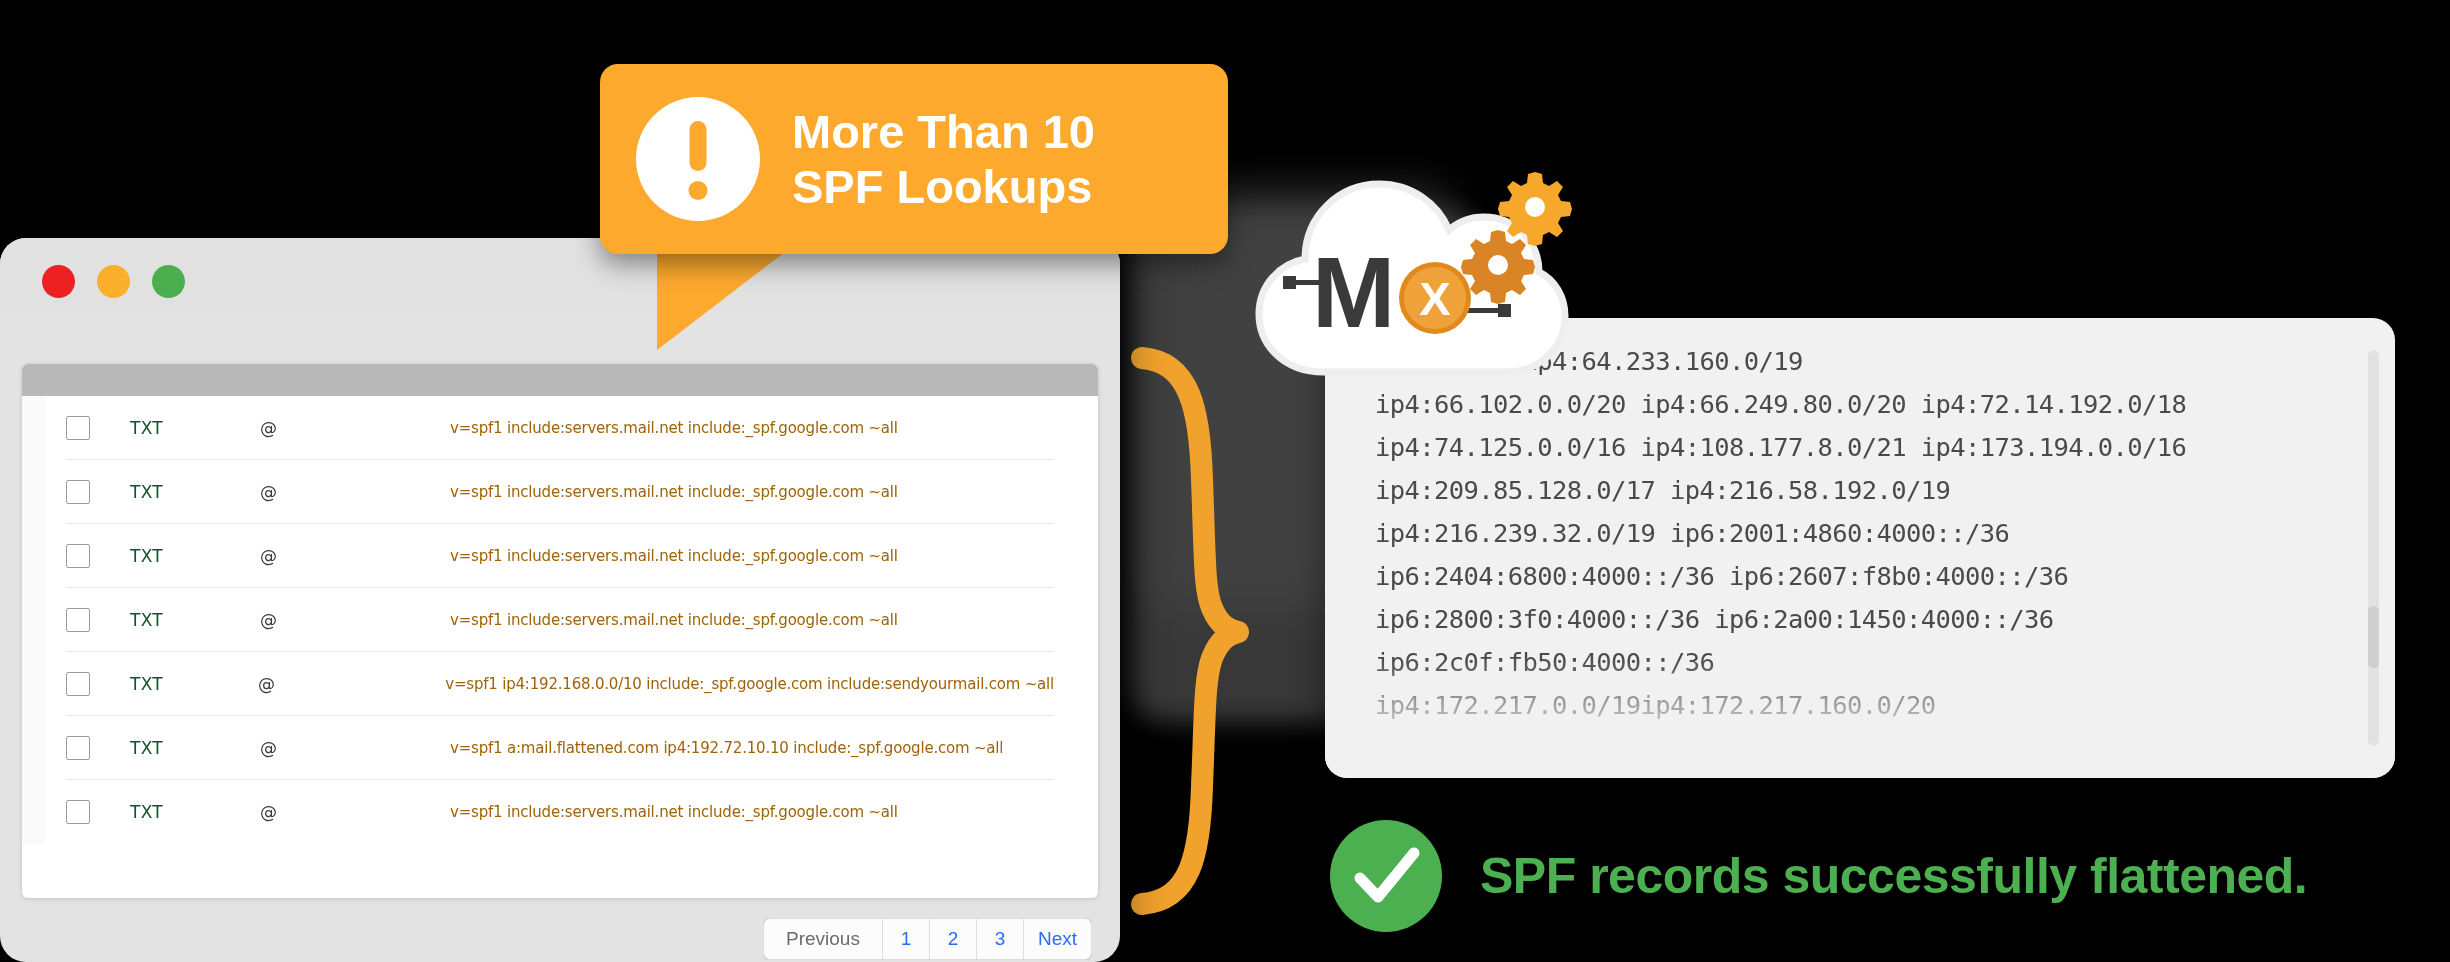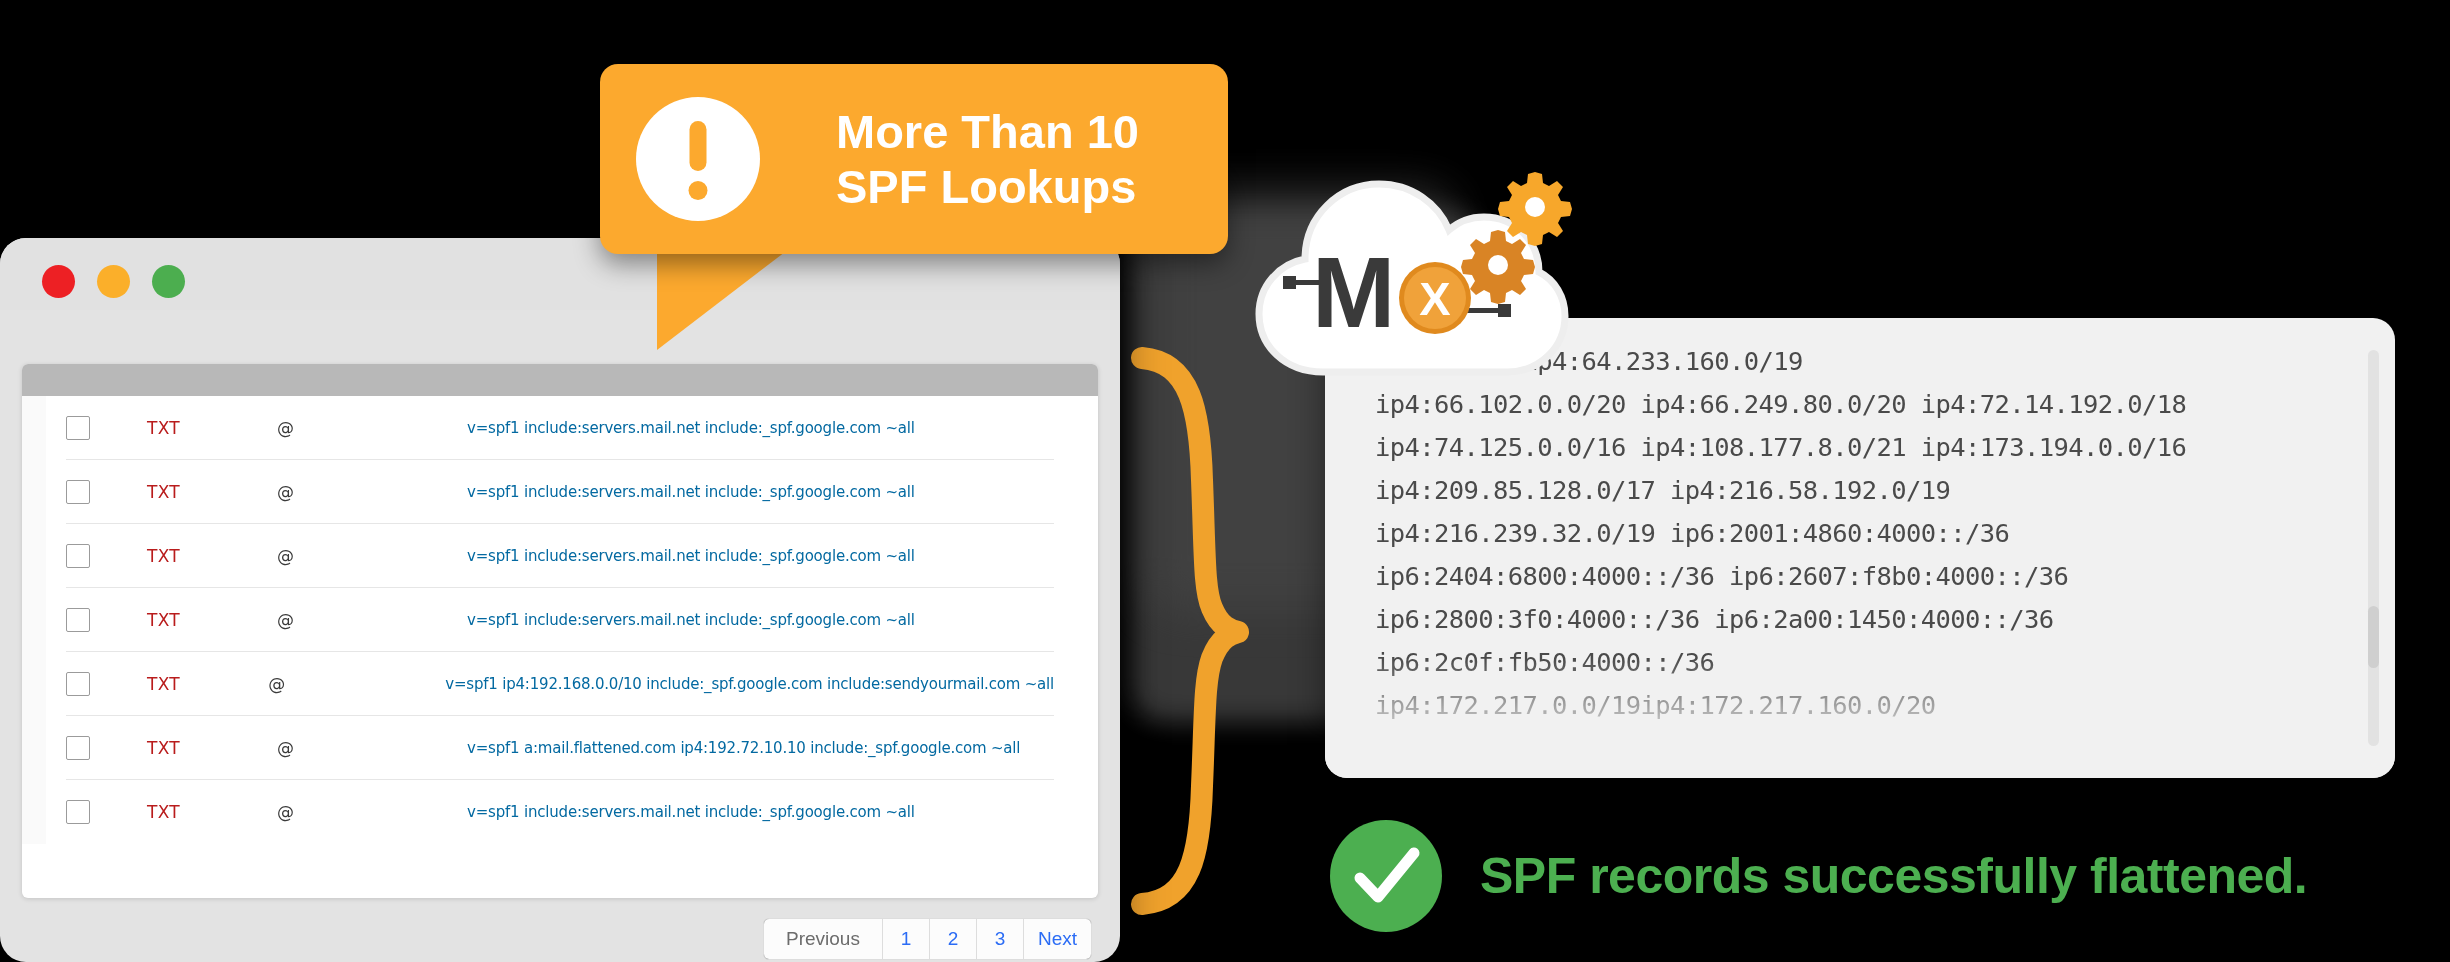--- a/index.html
+++ b/index.html
@@ -110,36 +110,36 @@
   .row.last { border-bottom: none; }
   .cb {
     width: 22px; height: 22px;
     border: 1.6px solid #9b9b9b;
     border-radius: 2px;
     background: #fff;
     flex: 0 0 auto;
   }
   .c-type {
     width: 130px;
-    margin-left: 57px;
+    margin-left: 40px;
     font-size: 17px;
-    color: #b91c1c;
+    color: #14532d;
     letter-spacing: .3px;
     font-family: "DejaVu Sans", sans-serif;
   }
   .c-host {
     width: 190px;
     font-size: 17px;
     color: #3a3a3a;
     font-family: "DejaVu Sans", sans-serif;
   }
   .c-value {
     flex: 1;
     font-size: 15px;
-    color: #0369a1;
+    color: #a16207;
     text-align: left;
     white-space: nowrap;
     font-family: "DejaVu Sans", sans-serif;
     letter-spacing: -.2px;
   }
 
   .pagination {
     position: absolute;
     right: 28px;
     top: 680px;
@@ -169,21 +169,20 @@
     top: 64px;
     width: 628px;
     height: 190px;
     background: #fca92e;
     border-radius: 18px;
     box-shadow: 0 10px 26px rgba(0,0,0,.42);
     display: flex;
     align-items: center;
     padding-left: 36px;
     box-sizing: border-box;
-    gap: 44px;
   }
   .callout-tail {
     position: absolute;
     left: 657px;
     top: 252px;
     width: 0; height: 0;
     border-left: 0 solid transparent;
     border-top: 98px solid #fca92e;
     border-right: 128px solid transparent;
   }

